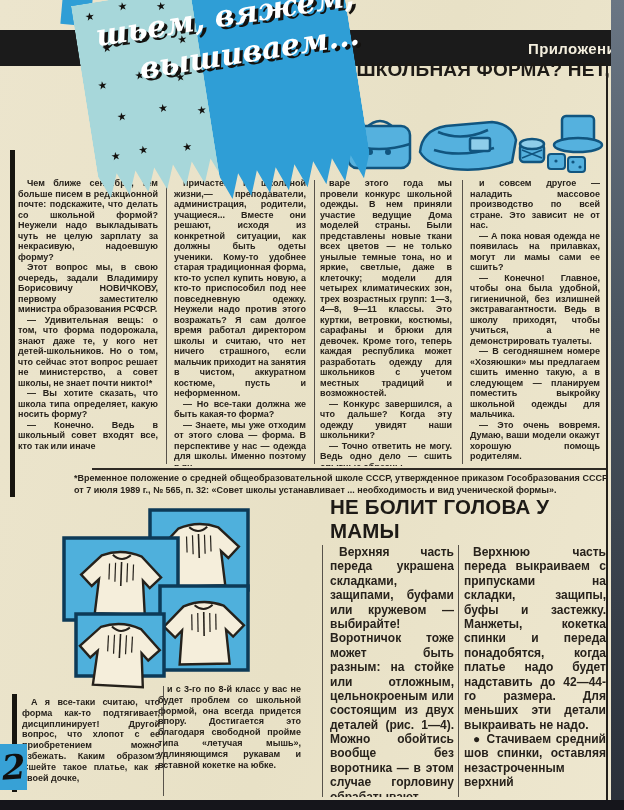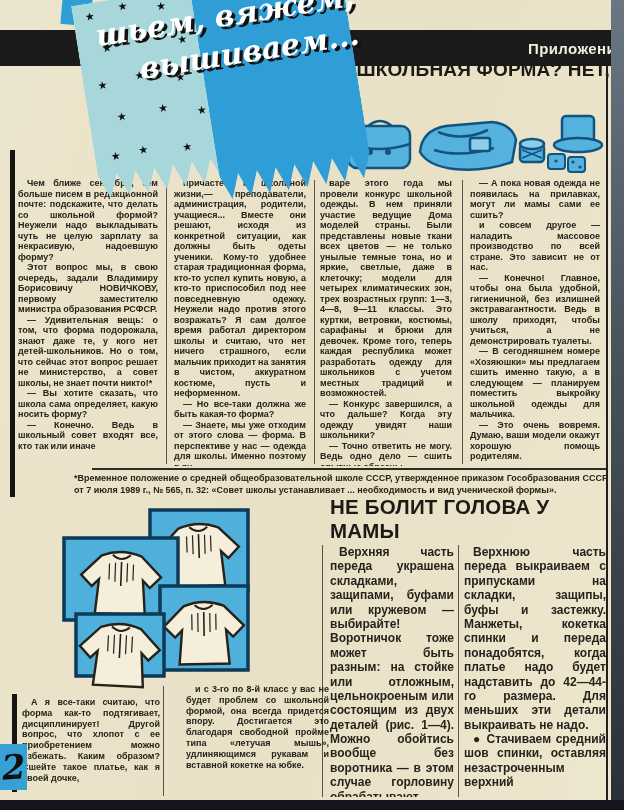--- a/index.html
+++ b/index.html
@@ -64,21 +64,21 @@
   .a2-title{position:absolute;left:330px;top:495px;width:280px;text-align:left;
     font-weight:bold;font-size:20.5px;color:#1d1a16;letter-spacing:.2px;}
   .patterns{position:absolute;left:50px;top:508px;width:284px;height:192px;}
   .a2col{position:absolute;top:545px;height:252px;overflow:hidden;text-align:justify;
     font-size:12px;font-weight:bold;line-height:1.2;word-spacing:-0.2px;}
   .cC{left:330px;width:124px;} .cD{left:464px;width:142px;}
   .dC{left:322px;top:545px;height:252px;} .dD{left:458px;top:545px;height:252px;}
   .notecol{position:absolute;overflow:hidden;text-align:justify;font-size:9px;
     font-weight:bold;line-height:1.2;}
   .nA{left:22px;top:697px;width:138px;height:100px;}
-  .nB{left:186px;top:684px;width:143px;height:113px;}
+  .nB{left:158px;top:684px;width:143px;height:113px;}
   .dN{left:163px;top:686px;height:110px;}
   .rule-left2{position:absolute;left:12px;top:694px;width:5px;height:98px;background:#17150f;}
   .pagenum{position:absolute;left:0;top:744px;width:27px;height:46px;background:#37a1d6;
     display:flex;align-items:center;justify-content:center;z-index:6;}
   .pagenum span{font-family:"DejaVu Serif",serif;font-style:italic;font-weight:bold;
     font-size:34px;color:#101010;transform:rotate(-4deg);}
 </style>
 </head>
 <body>
 
@@ -150,40 +150,40 @@
     <circle cx="238" cy="55" r="1.6" fill="#11557f" stroke="none"></circle>
   </g>
 </svg>
 
 <div class="rule-left"></div>
 
 <div class="a1col c1">
     <p>Чем ближе сентябрь, тем больше писем в редакционной почте: подскажите, что делать со школьной формой? Неужели надо выкладывать чуть не целую зарплату за некрасивую, надоевшую форму?</p>
     <p>Этот вопрос мы, в свою очередь, задали Владимиру Борисовичу НОВИЧКОВУ, первому заместителю министра образования РСФСР.</p>
     <p>— Удивительная вещь: о том, что форма подорожала, знают даже те, у кого нет детей-школьников. Но о том, что сейчас этот вопрос решает не министерство, а совет школы, не знает почти никто!*</p>
-    <p>— Вы хотите сказать, что школа сама определяет, какую носить форму?</p>
+    <p>— Вы хотите сказать, что школа типа определяет, какую носить форму?</p>
     <p>— Конечно. Ведь в школьный совет входят все, кто так или иначе</p>
   </div>
 <div class="vdiv d1"></div>
 <div class="a1col c2">
     <p>причастен к школьной жизни,— преподаватели, администрация, родители, учащиеся... Вместе они решают, исходя из конкретной ситуации, как должны быть одеты ученики. Кому-то удобнее старая традиционная форма, кто-то успел купить новую, а кто-то приспособил под нее повседневную одежку. Неужели надо против этого возражать? Я сам долгое время работал директором школы и считаю, что нет ничего страшного, если мальчик приходит на занятия в чистом, аккуратном костюме, пусть и неформенном.</p>
     <p>— Но все-таки должна же быть какая-то форма?</p>
     <p>— Знаете, мы уже отходим от этого слова — форма. В перспективе у нас — одежда для школы. Именно поэтому в ян-</p>
   </div>
 <div class="vdiv d2"></div>
 <div class="a1col c3">
     <p>варе этого года мы провели конкурс школьной одежды. В нем приняли участие ведущие Дома моделей страны. Были представлены новые ткани всех цветов — не только унылые темные тона, но и яркие, светлые, даже в клеточку; модели для четырех климатических зон, трех возрастных групп: 1—3, 4—8, 9—11 классы. Это куртки, ветровки, костюмы, сарафаны и брюки для девочек. Кроме того, теперь каждая республика может разработать одежду для школьников с учетом местных традиций и возможностей.</p>
     <p>— Конкурс завершился, а что дальше? Когда эту одежду увидят наши школьники?</p>
     <p>— Точно ответить не могу. Ведь одно дело — сшить опытные образцы,</p>
   </div>
 <div class="vdiv d3"></div>
 <div class="a1col c4">
   <div>
+      <p>и совсем другое — наладить массовое производство по всей стране. Это зависит не от нас.</p>
       <p>— А пока новая одежда не появилась на прилавках, могут ли мамы сами ее сшить?</p>
-      <p>и совсем другое — наладить массовое производство по всей стране. Это зависит не от нас.</p>
       <p>— Конечно! Главное, чтобы она была удобной, гигиеничной, без излишней экстравагантности. Ведь в школу приходят, чтобы учиться, а не демонстрировать туалеты.</p>
       <p>— В сегодняшнем номере «Хозяюшки» мы предлагаем сшить именно такую, а в следующем — планируем поместить выкройку школьной одежды для мальчика.</p>
       <p>— Это очень вовремя. Думаю, ваши модели окажут хорошую помощь родителям.</p>
     </div>
 
 </div>
 
 <div class="foot-rule"></div>
 <div class="footnote">*Временное положение о средней общеобразовательной школе СССР, утвержденное приказом Гособразования СССР от 7 июля 1989 г., № 565, п. 32: «Совет школы устанавливает ... необходимость и вид ученической формы».</div>
 

